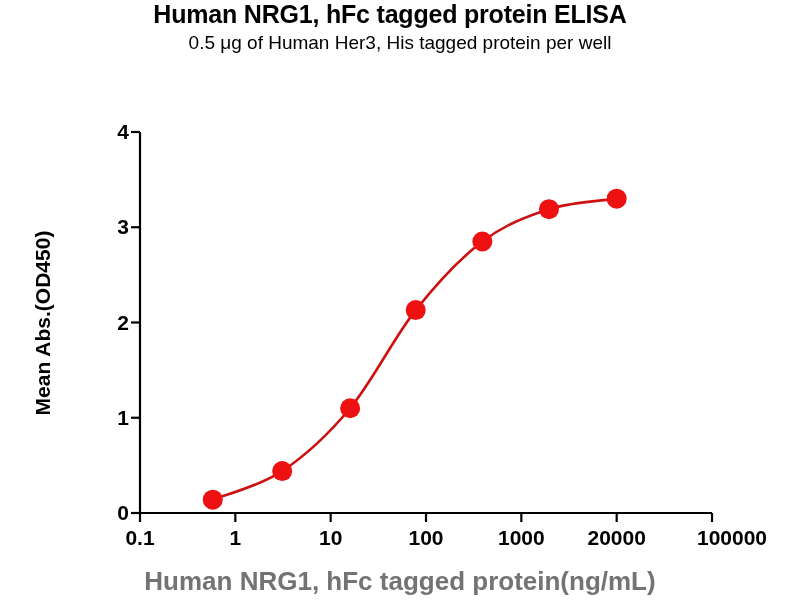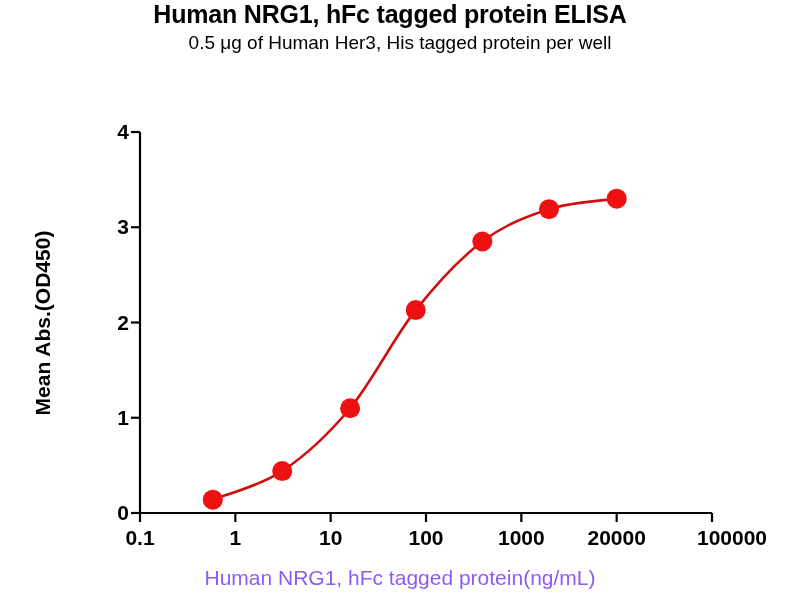--- a/index.html
+++ b/index.html
@@ -48,23 +48,23 @@
     white-space: nowrap;
   }
 
   
   .xlabel {
     position: absolute;
     left: 0;
     top: 566px;
     width: 800px;
     text-align: center;
-    font-size: 21px;
-    font-weight: normal;
-    color: #8b5cf6;
+    font-size: 26px;
+    font-weight: bold;
+    color: #737373;
     white-space: nowrap;
   }
   .ylabel-wrap {
     position: absolute;
     left: 28px;
     top: 132px;
     width: 30px;
     height: 381px;
   }
   .ylabel {

